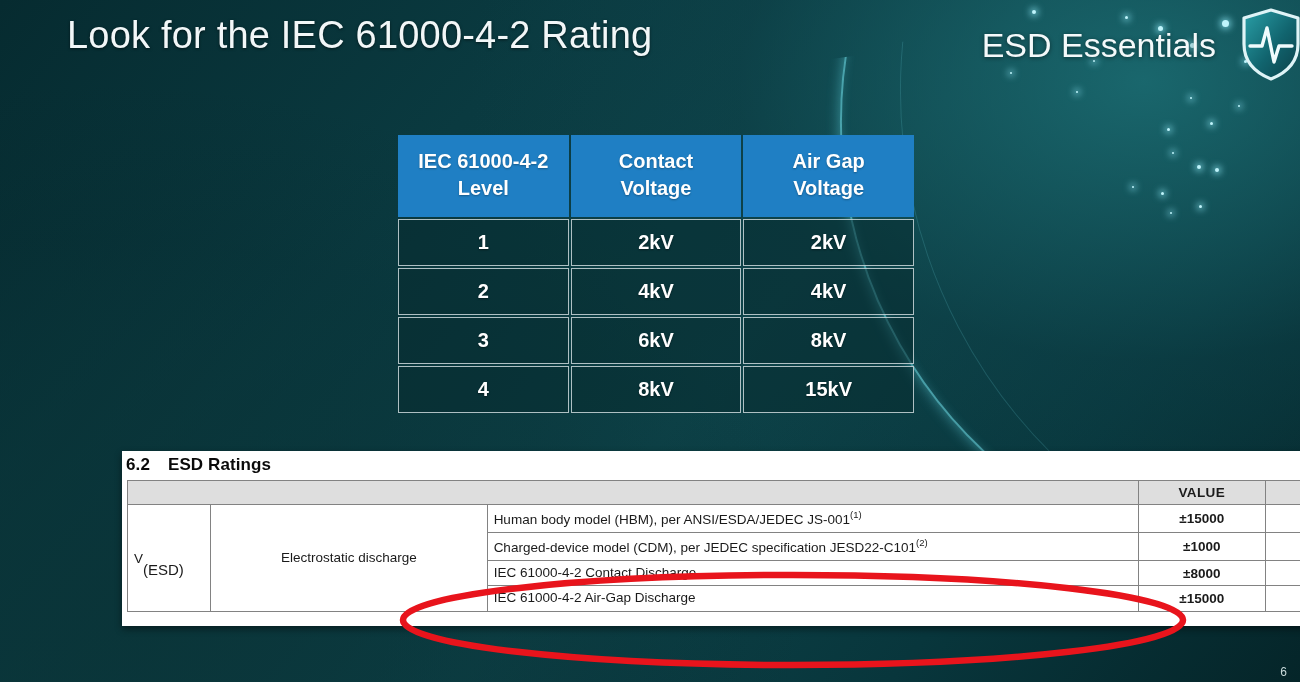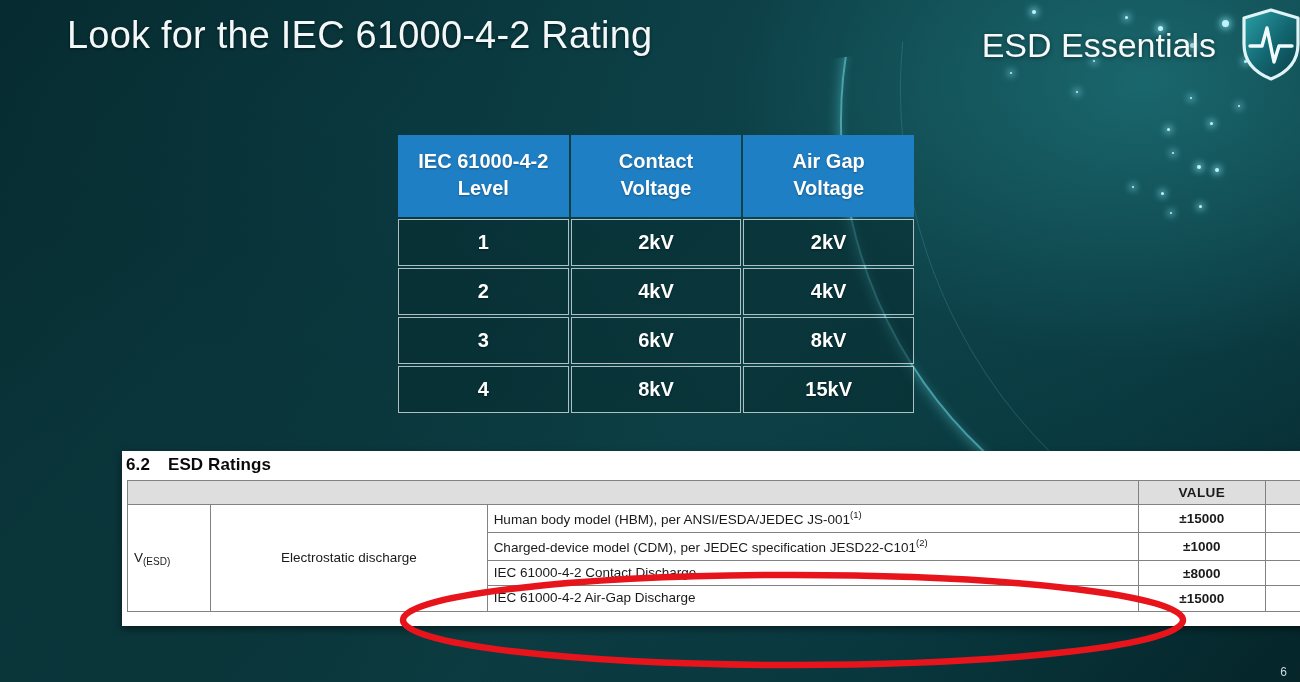--- a/index.html
+++ b/index.html
@@ -141,21 +141,21 @@
     vertical-align: middle;
   }
   #ds-table thead th { background: #dedede; font-weight: bold; text-align: center; font-size: 13.5px; letter-spacing:0.4px;}
   #ds-table thead th.blank { background:#dedede; }
   td.sym { text-align: left; font-size: 14px; padding-left: 8px; white-space: nowrap; }
   td.param { text-align: center; font-size: 14px; }
   td.cond { text-align: left; line-height: 1.22; }
   td.val, td.unit { text-align: center; font-weight: bold; font-size: 13.5px; }
   td.unit { font-weight: normal; font-size: 14px; }
   sup.fn { font-size: 9.5px; vertical-align: super; }
-  sub.sb { font-size: 10px; vertical-align: baseline; position: relative; top: 3px; }
+  sub.sb { font-size: 15px; vertical-align: baseline; position: relative; top: 12px; }
 
   
   #red-ellipse {
     position: absolute;
     left: 398px; top: 570px;
     width: 790px; height: 100px;
     pointer-events: none;
   }
   #red-ellipse ellipse {
     fill: none;

